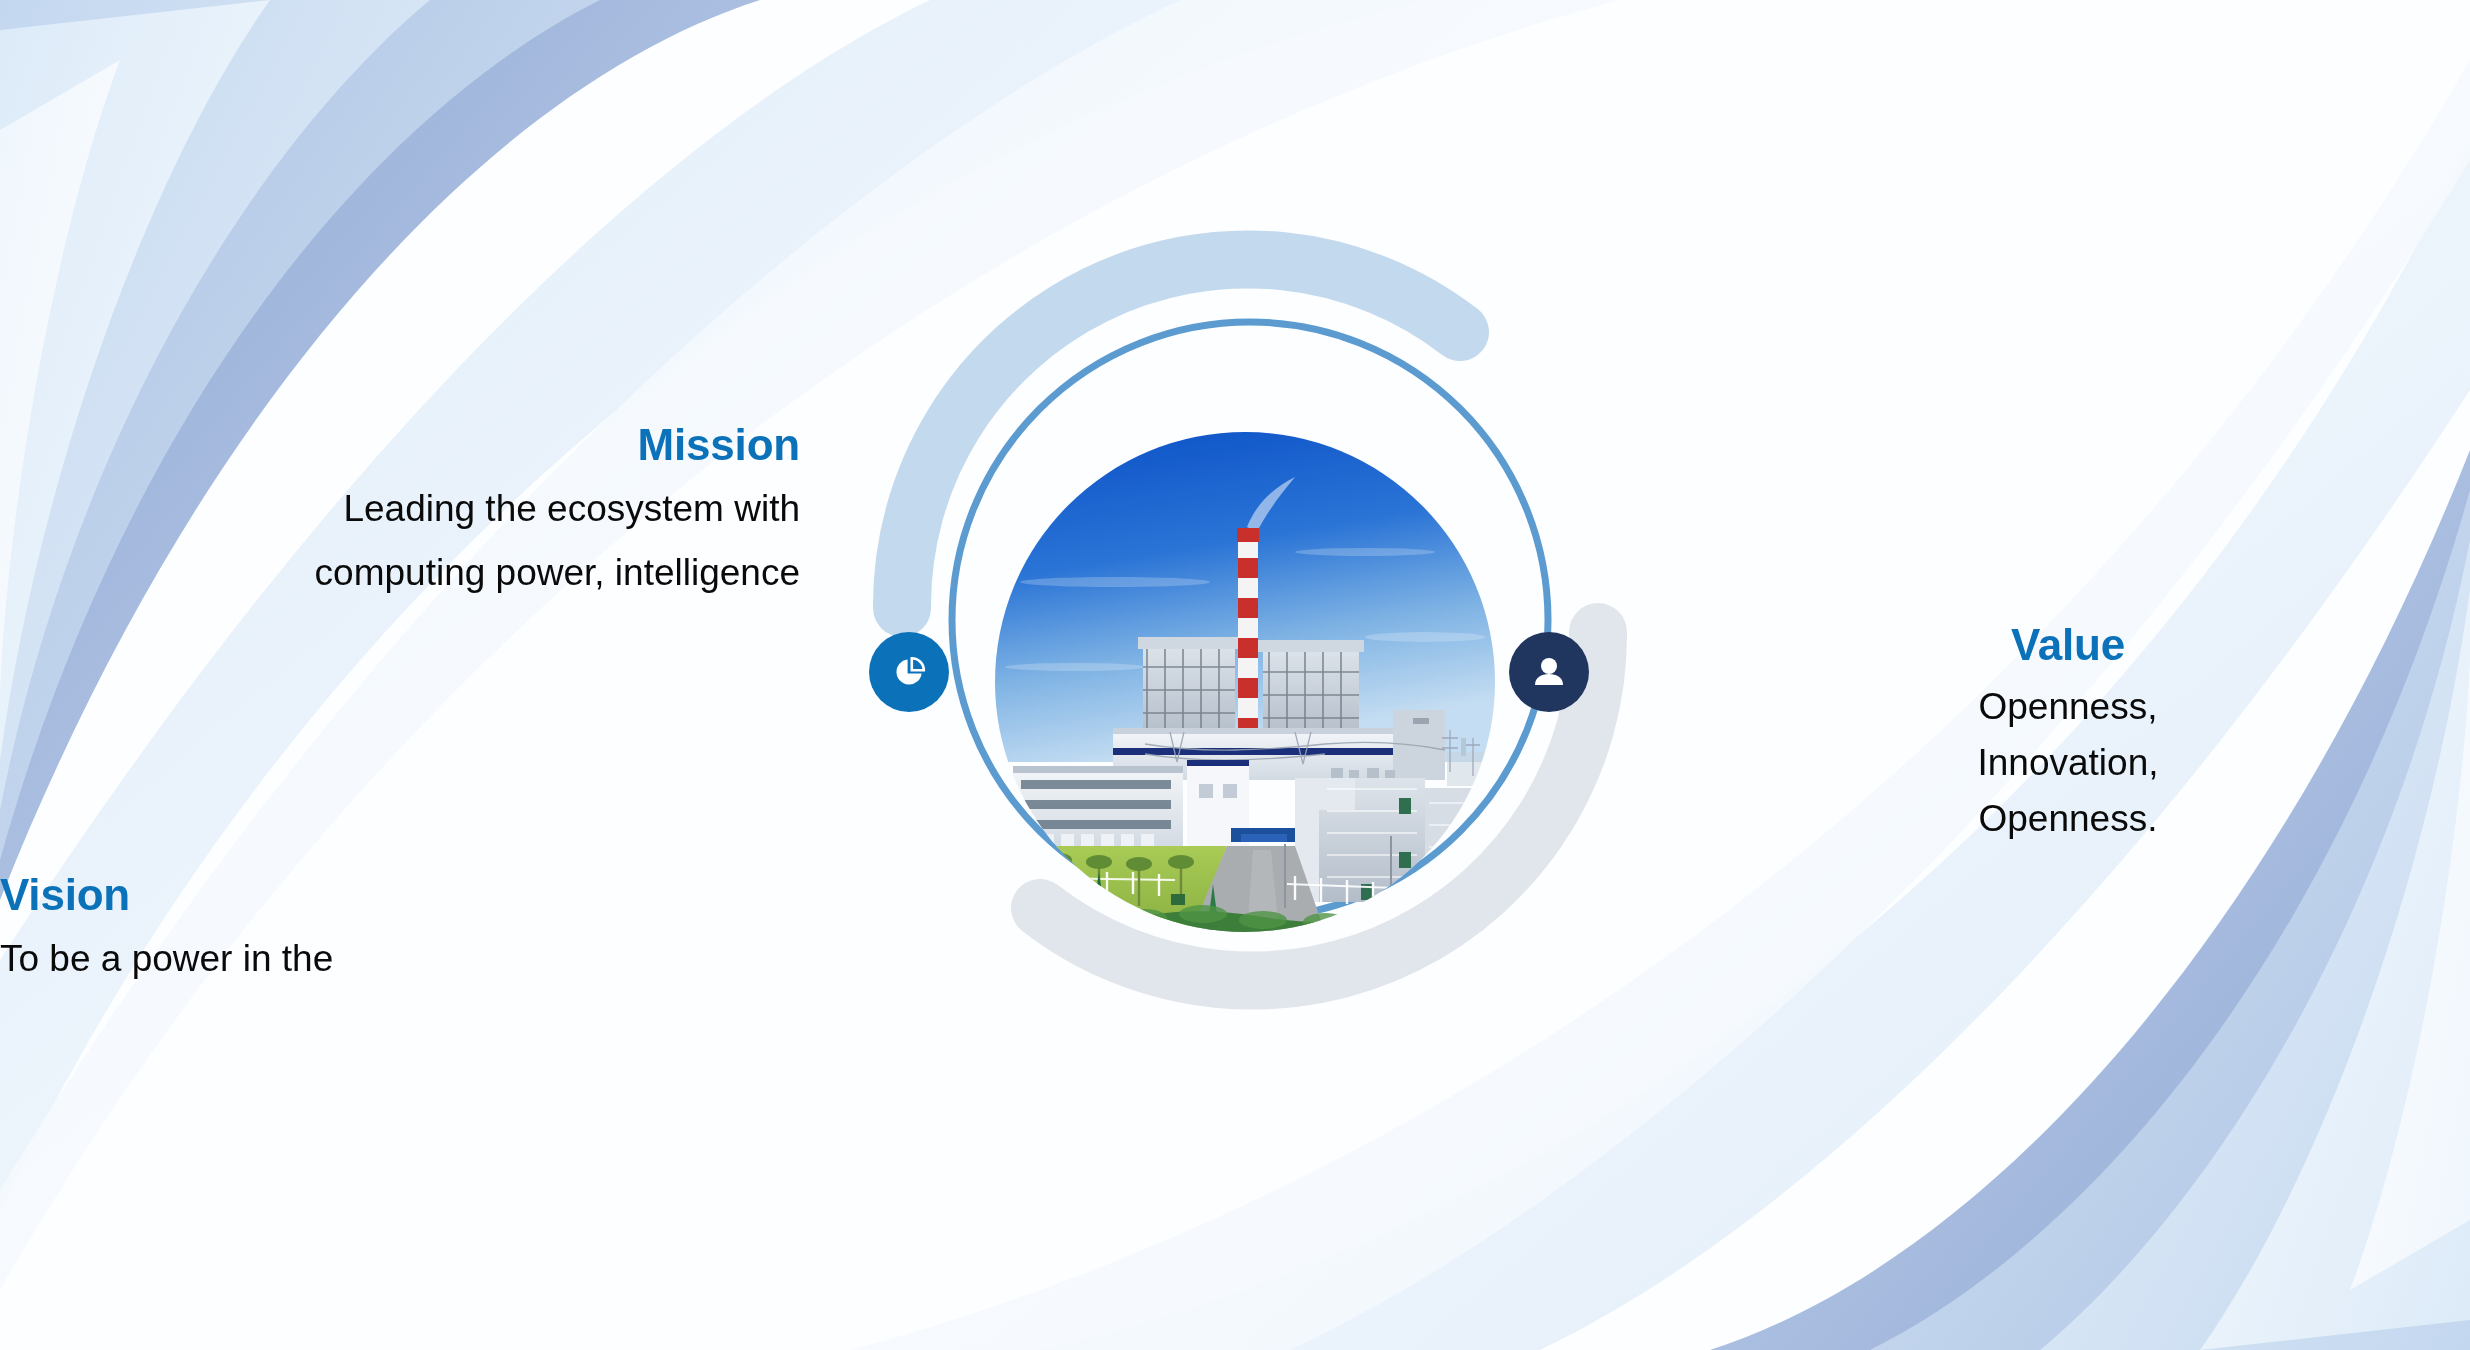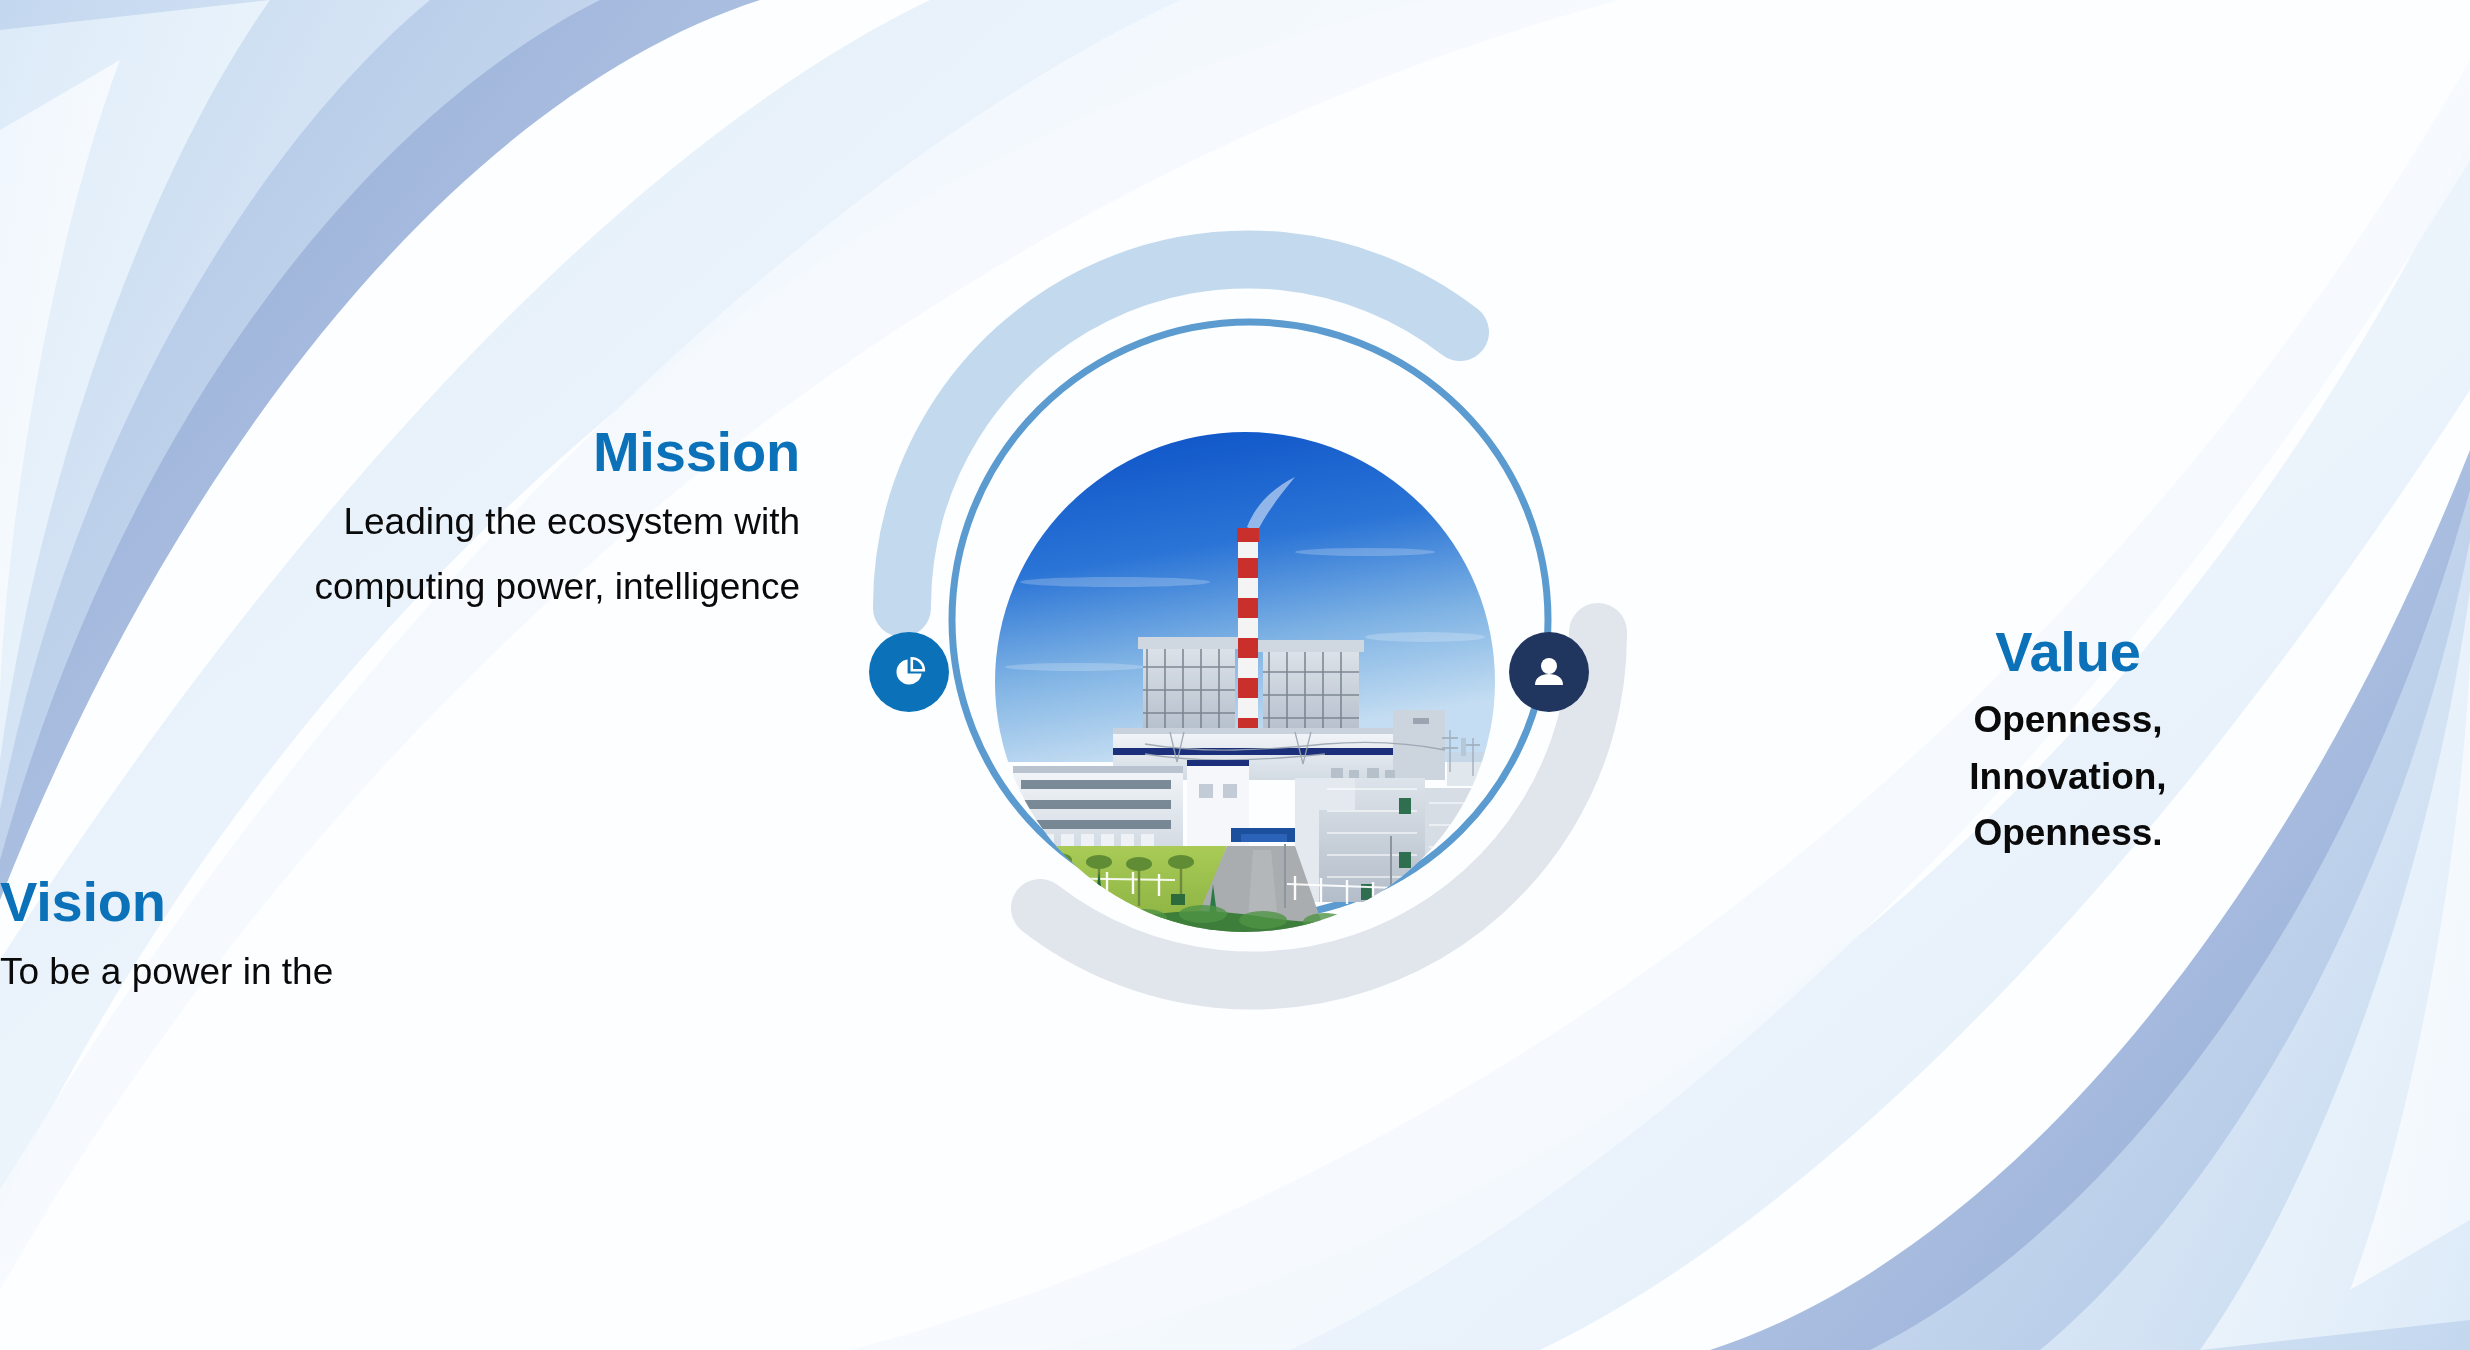--- a/index.html
+++ b/index.html
@@ -46,39 +46,39 @@
   .badge svg { display:block; }
 
   
   .txt-block { position:absolute; }
 
   .block-mission { left:0px;    top:420px; width:800px; text-align:right; }
   .block-vision  { left:0px;    top:870px; width:800px; text-align:left; }
   .block-value   { left:1768px; top:620px; width:600px; text-align:center; }
 
   .heading {
-    font-size:56px;
+    font-size:44px;
     font-weight:bold;
     color:#0b72b9;
     line-height:1.15;
     letter-spacing:-0.2px;
   }
   .body-line {
     font-size:37px;
     color:#0a0a0a;
     line-height:1.52;
     font-weight:400;
     white-space:nowrap;
   }
   .block-mission .body-line,
   .block-vision  .body-line { margin-top:8px; }
   .block-mission .heading { margin-bottom:10px; }
   .block-vision  .heading { margin-bottom:10px; }
   .block-value   .heading { margin-bottom:8px; }
-  .block-value   .body-line { line-height:1.52;font-weight:bold; }
+  .block-value   .body-line { line-height:1.52; }
 </style>
 </head>
 <body>
 
 <svg id="bg-canvas" viewBox="0 0 2470 1350" preserveAspectRatio="none">
   <defs>
     <linearGradient id="g1" x1="0" y1="0" x2="1" y2="1">
       <stop offset="0" stop-color="#8fa7d4"></stop>
       <stop offset="1" stop-color="#c5d6ec"></stop>
     </linearGradient>

